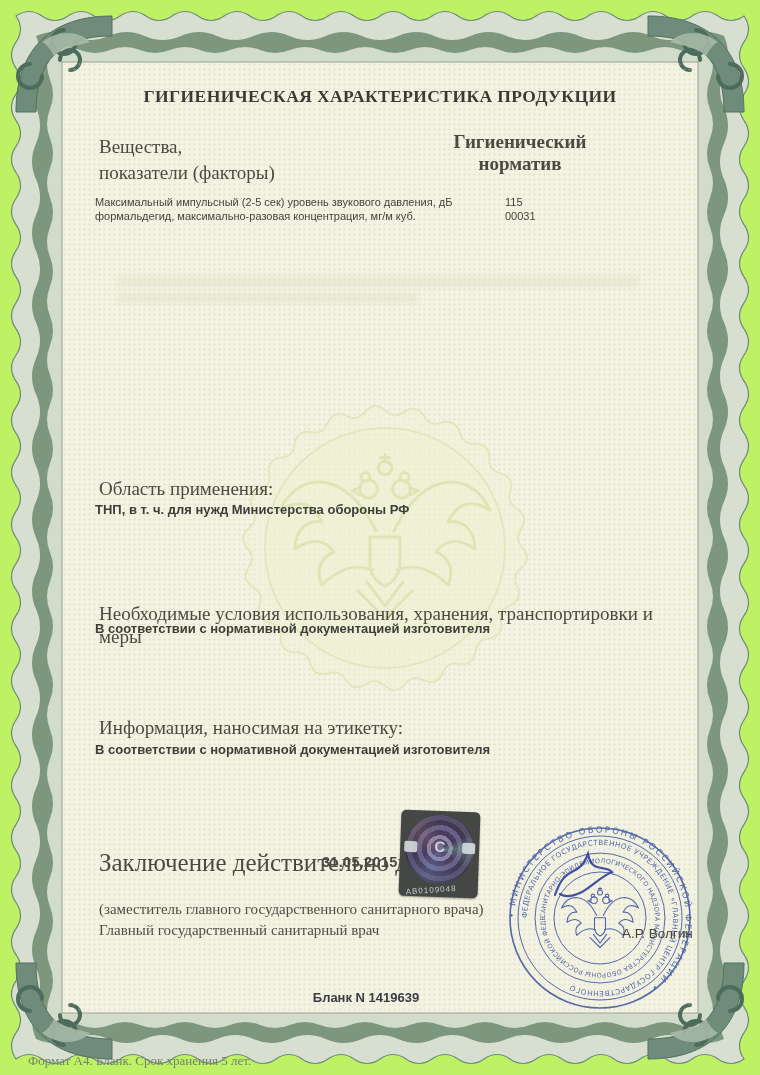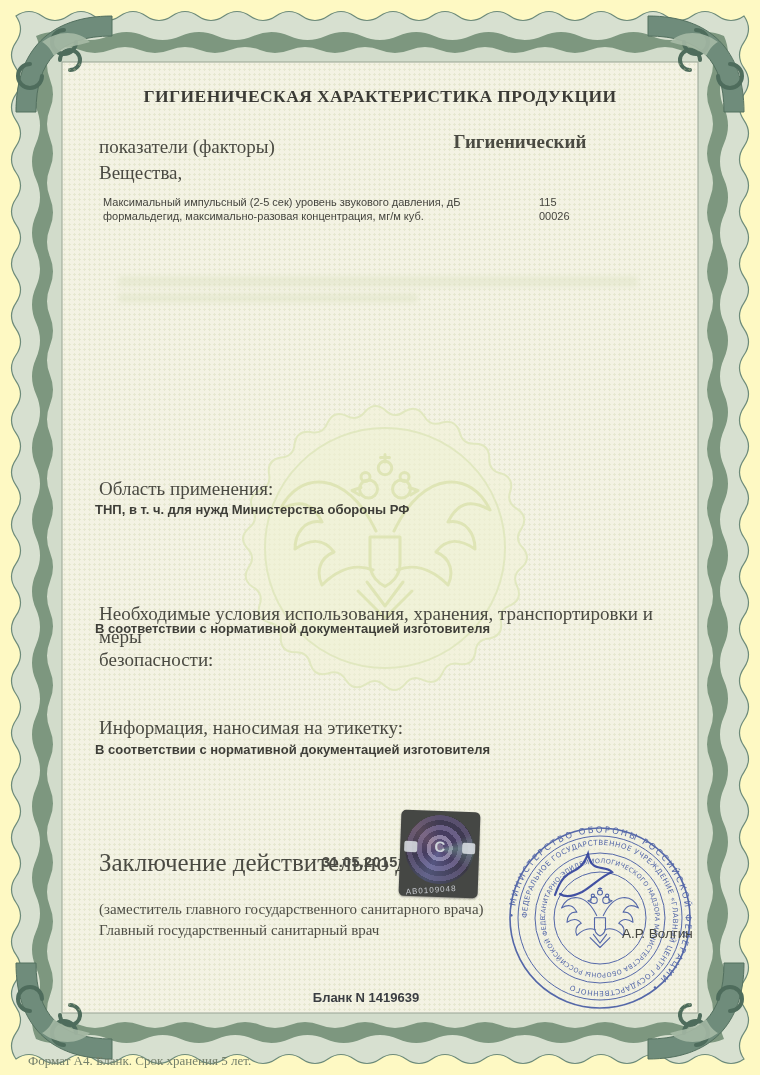--- a/index.html
+++ b/index.html
@@ -1,34 +1,34 @@
 <!DOCTYPE html>
 <html><head>
 <meta charset="utf-8">
 <style>
   html,body{margin:0;padding:0;background:#ffffff;}
-  .page{position:relative;width:760px;height:1075px;background:#fef9c3;overflow:hidden;
+  .page{position:relative;width:760px;height:1075px;background:#bef264;overflow:hidden;
         font-family:"Liberation Serif",serif;}
   .abs{position:absolute;}
   svg{display:block;}
   #frame-svg{position:absolute;left:0;top:0;}
   .texture{position:absolute;left:62px;top:62px;width:636px;height:951px;
     background-image:radial-gradient(rgba(198,203,158,.28) 1px,transparent 1.2px);
     background-size:5px 5px;pointer-events:none;}
   .ghost{position:absolute;background:#dde2c3;filter:blur(2.5px);opacity:.45;border-radius:4px;}
 
   .title{left:0;right:0;top:86px;text-align:center;font-weight:bold;font-size:17.5px;
          color:#3b3b36;letter-spacing:.4px;}
   .hdr-left{left:99px;top:134px;font-size:19px;color:#4a4a42;line-height:26px;}
   .hdr-right{left:420px;top:131px;width:200px;text-align:center;font-size:19px;color:#4a4a42;line-height:22px;font-weight:bold;}
 
-  .rows{left:103px;top:196px;width:560px;font-family:"Liberation Sans",sans-serif;
+  .rows{left:95px;top:196px;width:560px;font-family:"Liberation Sans",sans-serif;
         font-size:11px;color:#45453f;line-height:13.5px;}
   .row{position:relative;white-space:nowrap;}
-  .row .val{position:absolute;left:410px;top:0;margin-left:26px;}
+  .row .val{position:absolute;left:410px;top:0;}
 
   .sec-label{font-size:19px;color:#4a4a42;line-height:23px;}
   .sec-value{font-family:"Liberation Sans",sans-serif;font-size:13px;font-weight:600;color:#3e3e38;}
 
   .validity-label{left:99px;top:849px;font-size:25px;color:#4a4a42;}
   .validity-date{left:322px;top:854px;font-family:"Liberation Sans",sans-serif;
                  font-size:14.5px;font-weight:600;color:#4b4b45;letter-spacing:.3px;}
 
   .sig-block{left:99px;top:899px;font-size:15px;color:#4e4e46;line-height:21px;}
   .sig-name{left:622px;top:926px;font-family:"Liberation Sans",sans-serif;font-size:13.5px;
@@ -107,44 +107,44 @@
     <circle cx="155" cy="155" r="120" fill="rgba(238,241,208,.4)" stroke="#e0e7bd" stroke-width="2"></circle>
     <use href="#eagle" transform="translate(155,150) scale(1.5)" style="color:#dde4b2"></use>
   </svg>
 
   <div class="ghost" style="left:118px;top:276px;width:520px;height:11px;"></div>
   <div class="ghost" style="left:118px;top:293px;width:300px;height:10px;"></div>
 
   <div class="abs title">ГИГИЕНИЧЕСКАЯ ХАРАКТЕРИСТИКА ПРОДУКЦИИ</div>
 
   <div class="abs hdr-left">
+    <div>Вещества,</div>
     <div>показатели (факторы)</div>
-    <div>Вещества,</div>
   </div>
   <div class="abs hdr-right">
     <div>Гигиенический</div>
+    <div>норматив</div>
   </div>
 
   <div class="abs rows">
     <div class="row">
       <span>Максимальный импульсный (2-5 сек) уровень звукового давления, дБ</span>
       <span class="val">115</span>
     </div>
     <div class="row">
       <span>формальдегид, максимально-разовая концентрация, мг/м куб.</span>
-      <span class="val">00026</span>
+      <span class="val">00031</span>
     </div>
   </div>
 
   <div class="abs sec-label" style="left:99px;top:477px;">Область применения:</div>
   <div class="abs sec-value" style="left:95px;top:502px;">ТНП, в т. ч. для нужд Министерства обороны РФ</div>
 
   <div class="abs sec-label" style="left:99px;top:602px;width:560px;">
     <div>Необходимые условия использования,  хранения,  транспортировки и меры</div>
-    <div>безопасности:</div>
   </div>
   <div class="abs sec-value" style="left:95px;top:621px;">В соответствии с нормативной документацией изготовителя</div>
 
   <div class="abs sec-label" style="left:99px;top:716px;">Информация,  наносимая на этикетку:</div>
   <div class="abs sec-value" style="left:95px;top:742px;">В соответствии с нормативной документацией изготовителя</div>
 
   <div class="abs validity-label">Заключение действительно до</div>
   <div class="abs validity-date">31.05.2015 г.</div>
 
   <div class="abs sig-block">

